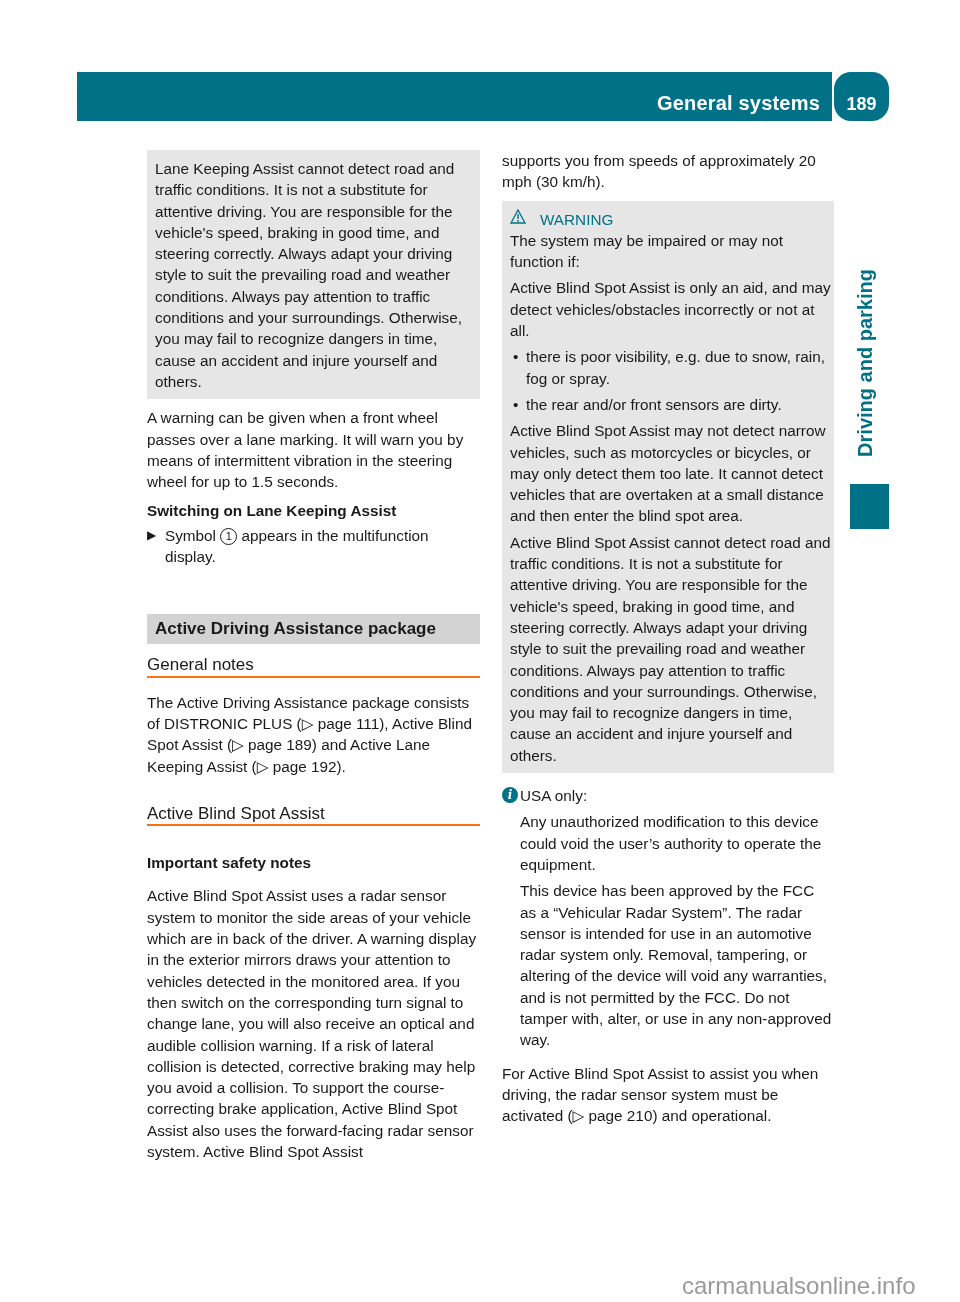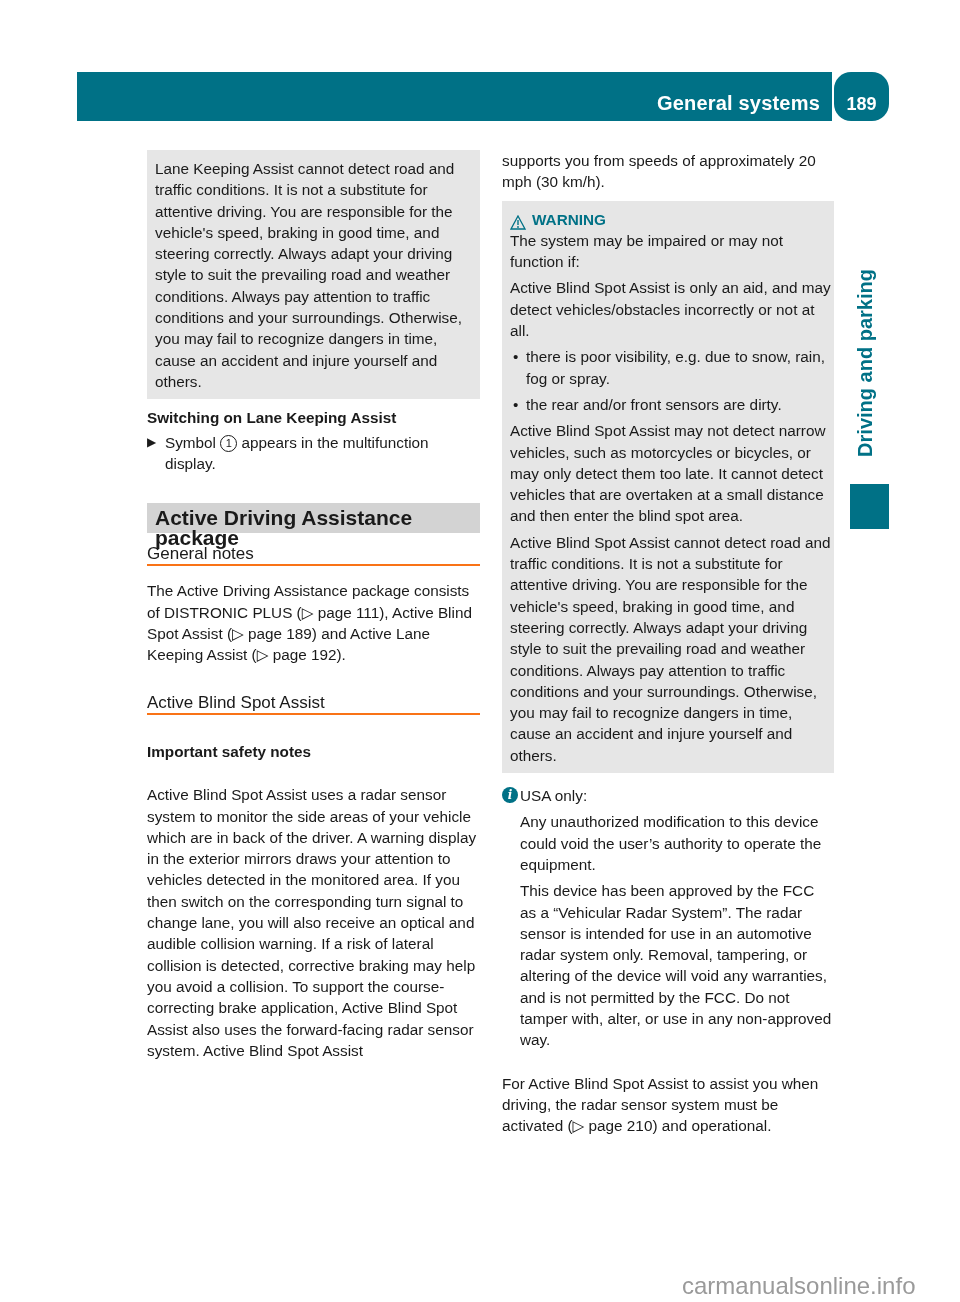--- a/index.html
+++ b/index.html
@@ -39,40 +39,40 @@
   }
   .col { position:absolute; font-size:15.3px; line-height:21.3px; }
   .col-left { left:147px; top:150px; width:333px; }
   .col-right { left:502px; top:150px; width:332px; }
   p { margin:0; }
   .graybox {
     background:#e6e6e6; padding:8px 0 7px 8px;
   }
   .graybox p + p { margin-top:5px; }
   .mt8 { margin-top:8px; }
-  .mt6 { margin-top:22px; }
+  .mt6 { margin-top:12px; }
   .bold { font-weight:bold; }
   .step { position:relative; padding-left:18px; margin-top:3px; }
   .step .arrow { position:absolute; left:0; top:0; font-size:12px; }
   .circnum {
     display:inline-block; width:15px; height:15px; border:1px solid #1a1a1a;
     border-radius:50%; font-size:11px; line-height:15px; text-align:center;
     vertical-align:1px;
   }
   .section-head {
-    margin-top:29px; background:#d3d3d3; font-weight:bold; font-size:21px;
+    margin-top:47px; background:#d3d3d3; font-weight:bold; font-size:17px;
     padding:5px 8px; height:20px; line-height:20px;
   }
   .subhead {
     font-weight:normal; font-size:17px; border-bottom:2px solid #f97316;
     margin-top:10px;
   }
   .subhead2 { margin-top:26px; }
   .minorhead { font-weight:bold; margin-top:26px; }
-  .warn-title { color:#007186; font-weight:bold; display:flex; align-items:flex-end; gap:6px; }
+  .warn-title { color:#007186; font-weight:normal; display:flex; align-items:flex-start; gap:14px; }
   .bullet { position:relative; padding-left:16px; }
   .bullet .dot { position:absolute; left:3px; top:0; }
   .info { position:relative; padding-left:18px; margin-top:12px; }
   .info-icon {
     position:absolute; left:0; top:2px; width:16px; height:16px; border-radius:50%;
     background:#007186; color:#fff; font-size:12px; line-height:16px; text-align:center;
     font-weight:bold; font-family:"DejaVu Serif", serif; font-style:italic;
   }
   .info p + p { margin-top:5px; }
   .watermark {
@@ -91,20 +91,21 @@
 
 <div class="side-tab-text">
   <span>Driving and parking</span>
 </div>
 <div class="side-square"></div>
 
 <div class="col col-left">
   <div class="graybox">
     <p>Lane Keeping Assist cannot detect road and traffic conditions. It is not a substitute for attentive driving. You are responsible for the vehicle's speed, braking in good time, and steering correctly. Always adapt your driving style to suit the prevailing road and weather conditions. Always pay attention to traffic conditions and your surroundings. Otherwise, you may fail to recognize dangers in time, cause an accident and injure yourself and others.</p>
   </div>
+  <p class="mt8">A warning can be given when a front wheel passes over a lane marking. It will warn you by means of intermittent vibration in the steering wheel for up to 1.5 seconds.</p>
   <p class="mt8 bold">Switching on Lane Keeping Assist</p>
   <div class="step">
     <span class="arrow">▶</span>
     <span>Symbol </span><span class="circnum">1</span><span> appears in the multifunction display.</span>
   </div>
 
   <div class="section-head">Active Driving Assistance package</div>
   <div class="subhead">General notes</div>
   <p style="margin-top:14px">The Active Driving Assistance package consists of DISTRONIC PLUS (▷ page 111), Active Blind Spot Assist (▷ page 189) and Active Lane Keeping Assist (▷ page 192).</p>
 

